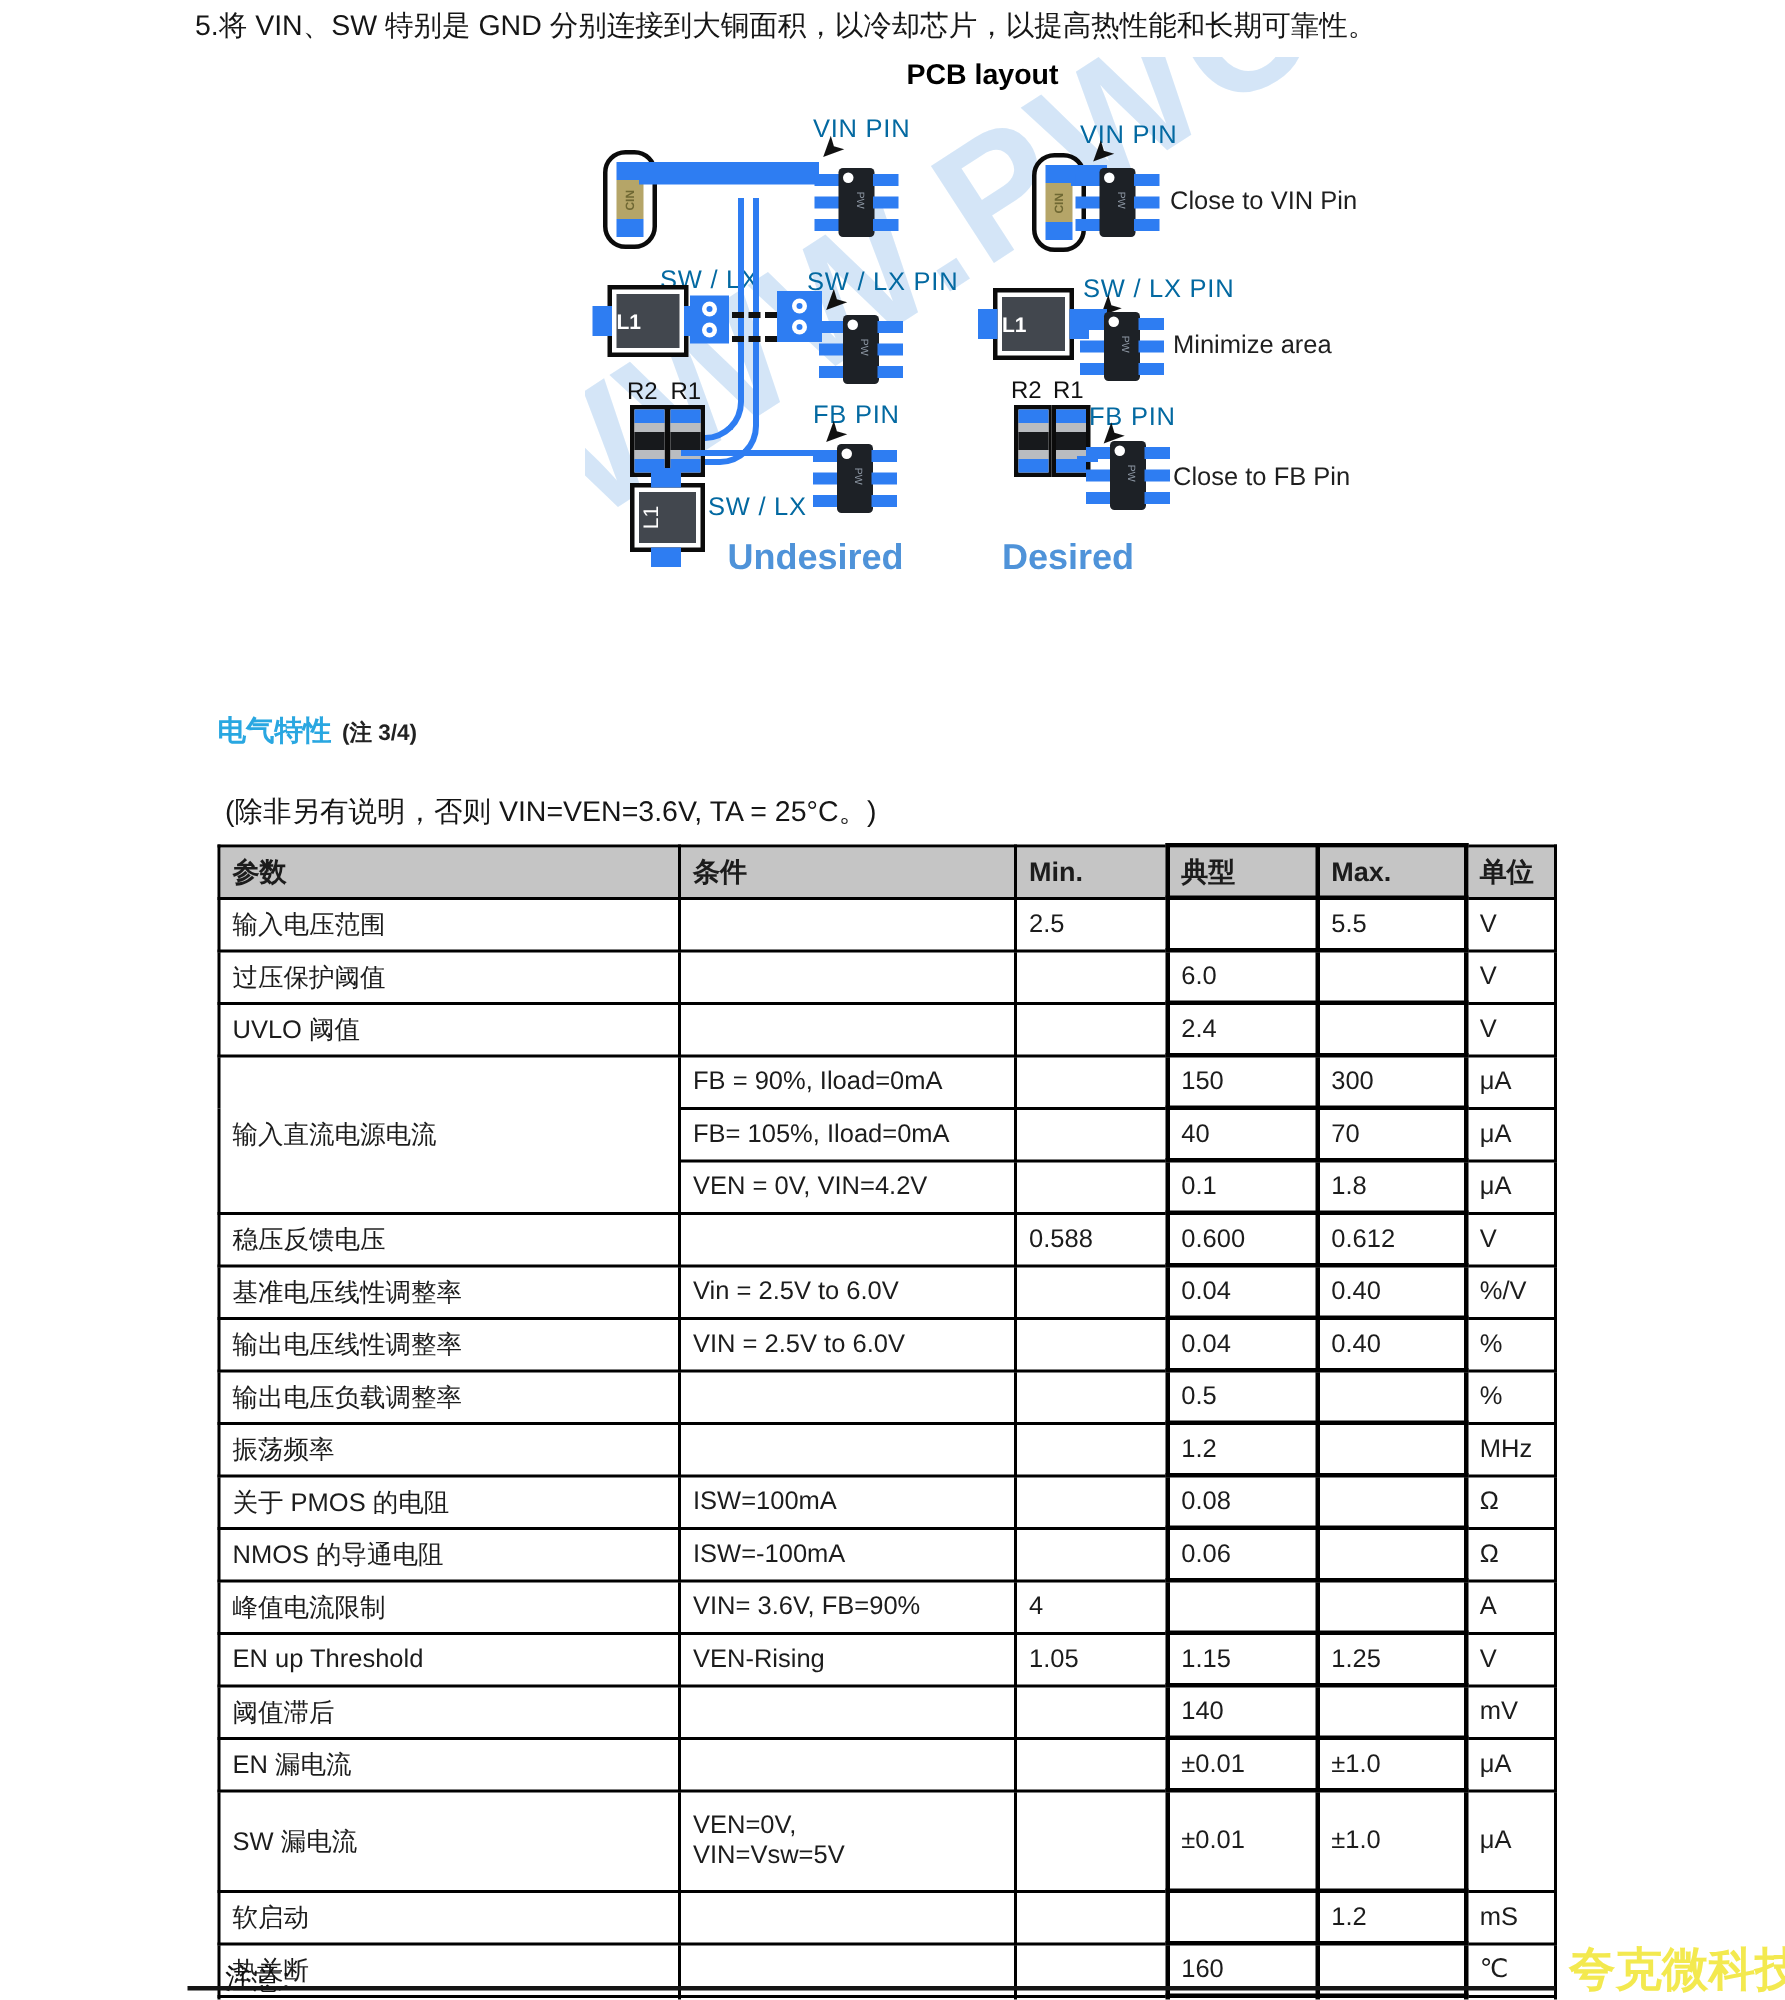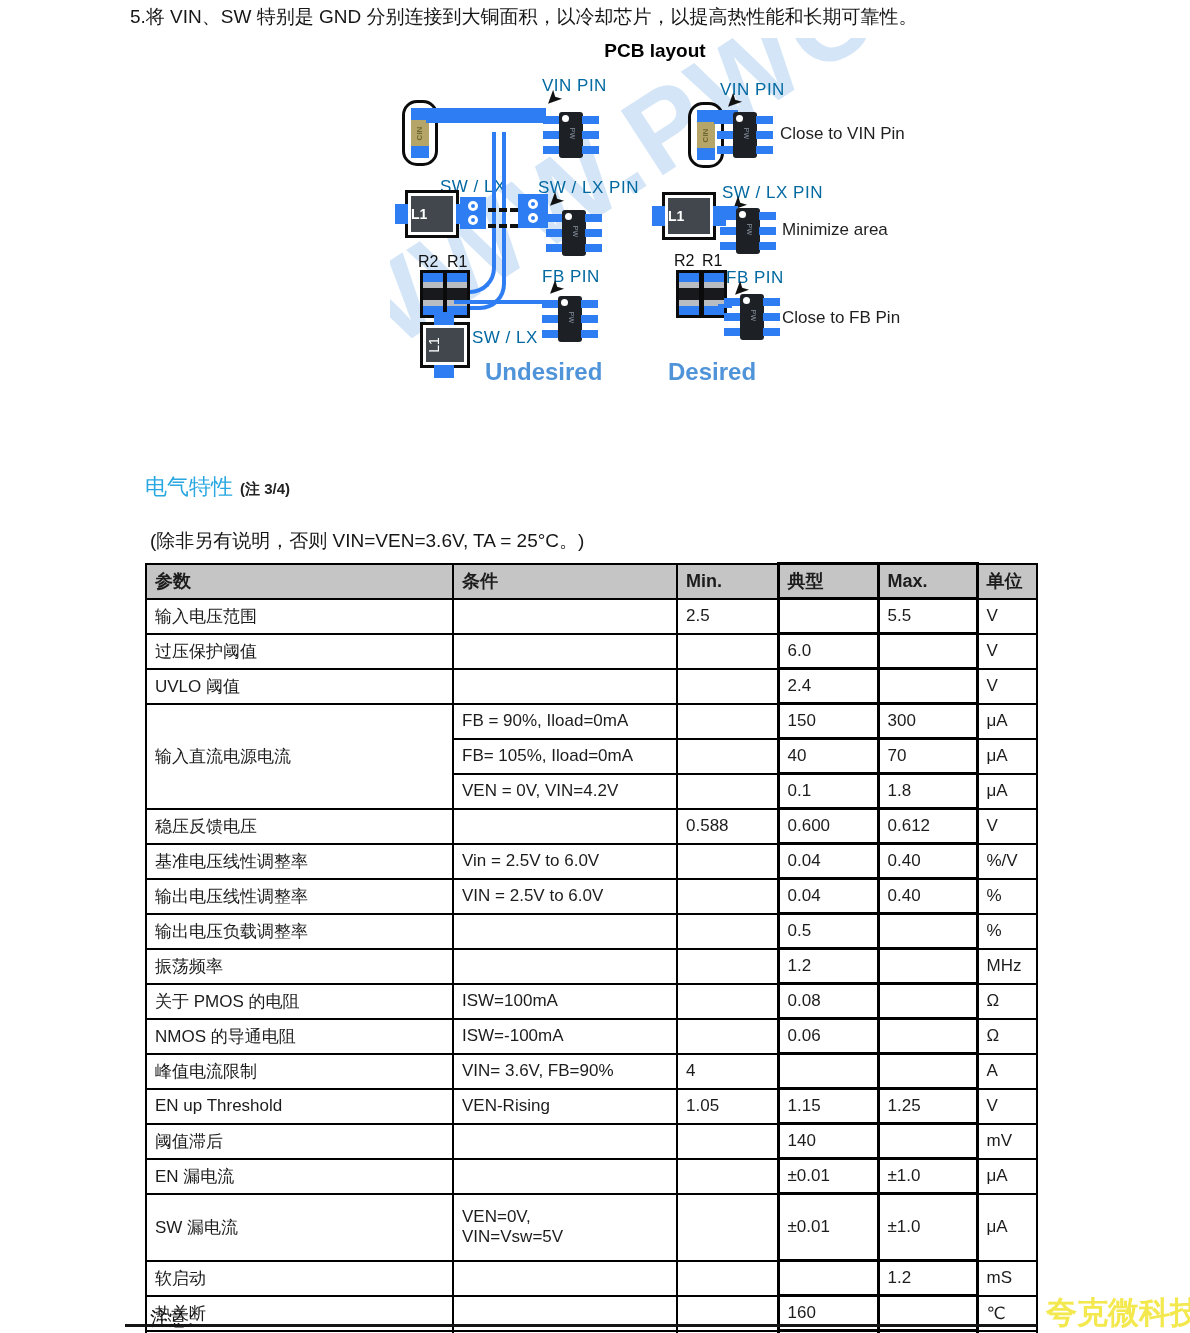--- a/index.html
+++ b/index.html
@@ -52,21 +52,21 @@
   .res{position:absolute;width:20px;height:42px;border:3px solid #0b0b0b;background:#fff;display:flex;flex-direction:column;}
   .res i{display:block;}
   .res .rp{height:9px;background:var(--copper);}
   .res .rg{height:6px;background:#b9bcc0;}
   .res .rb{flex:1;background:#17191c;}
   .pvia{position:absolute;background:var(--copper);display:flex;flex-direction:column;justify-content:space-evenly;align-items:center;}
   .via{display:block;width:10px;height:10px;background:#fff;border-radius:50%;position:relative;}
   .via::after{content:"";position:absolute;left:3px;top:3px;width:4px;height:4px;border-radius:50%;background:var(--copper);}
   
   .sec{position:absolute;left:145px;top:472px;}
-  .sec-title{font-size:22px;font-weight:normal;color:var(--title-blue);}
+  .sec-title{font-size:19px;font-weight:bold;color:var(--title-blue);}
   .sec-note{font-size:15px;color:#222;margin-left:7px;}
   .cond{position:absolute;left:150px;top:528px;font-size:19px;color:#161616;white-space:nowrap;}
   table.spec{position:absolute;left:145px;top:562px;width:891px;border-collapse:collapse;table-layout:fixed;
        font-size:17px;color:#1c1c1c;}
   .spec th,.spec td{border:2px solid #000;padding:1px 8px;height:30px;text-align:left;vertical-align:middle;
        white-space:pre-line;overflow:hidden;}
   .spec thead th{background:var(--header-gray);font-weight:bold;font-size:18px;}
   .spec .col-typ,.spec .col-max{border-width:3px;}
   .spec tr.tall td{height:62px;}
   .notice{position:absolute;left:150px;top:1306px;font-size:19px;color:#111;}

